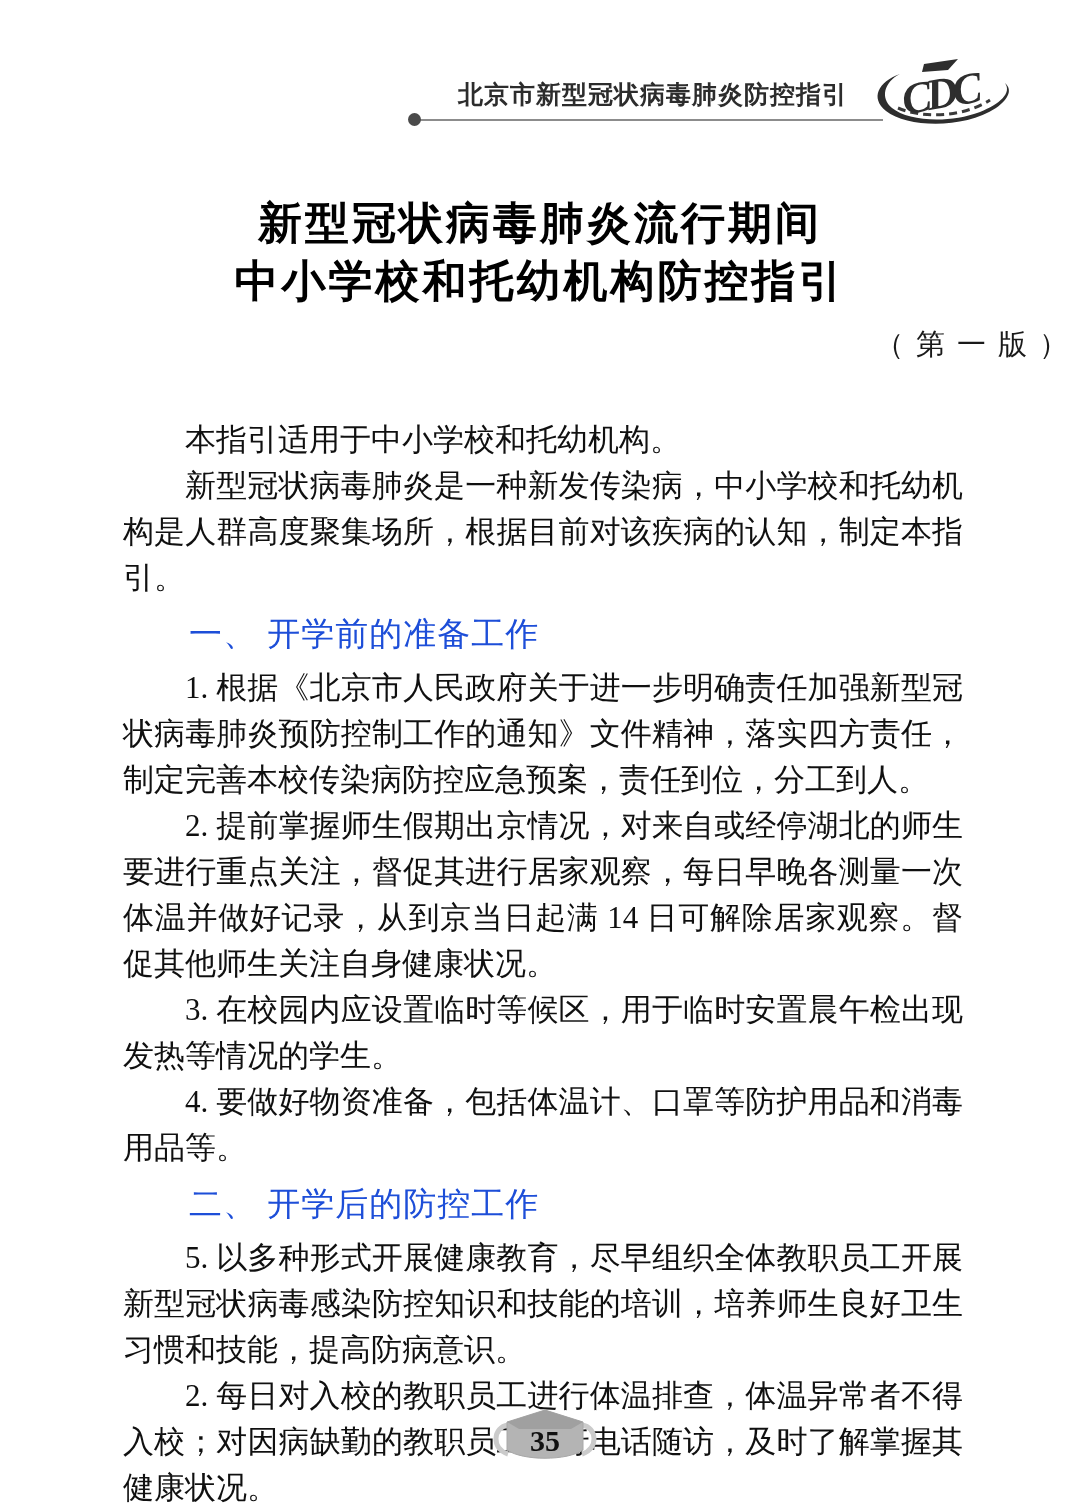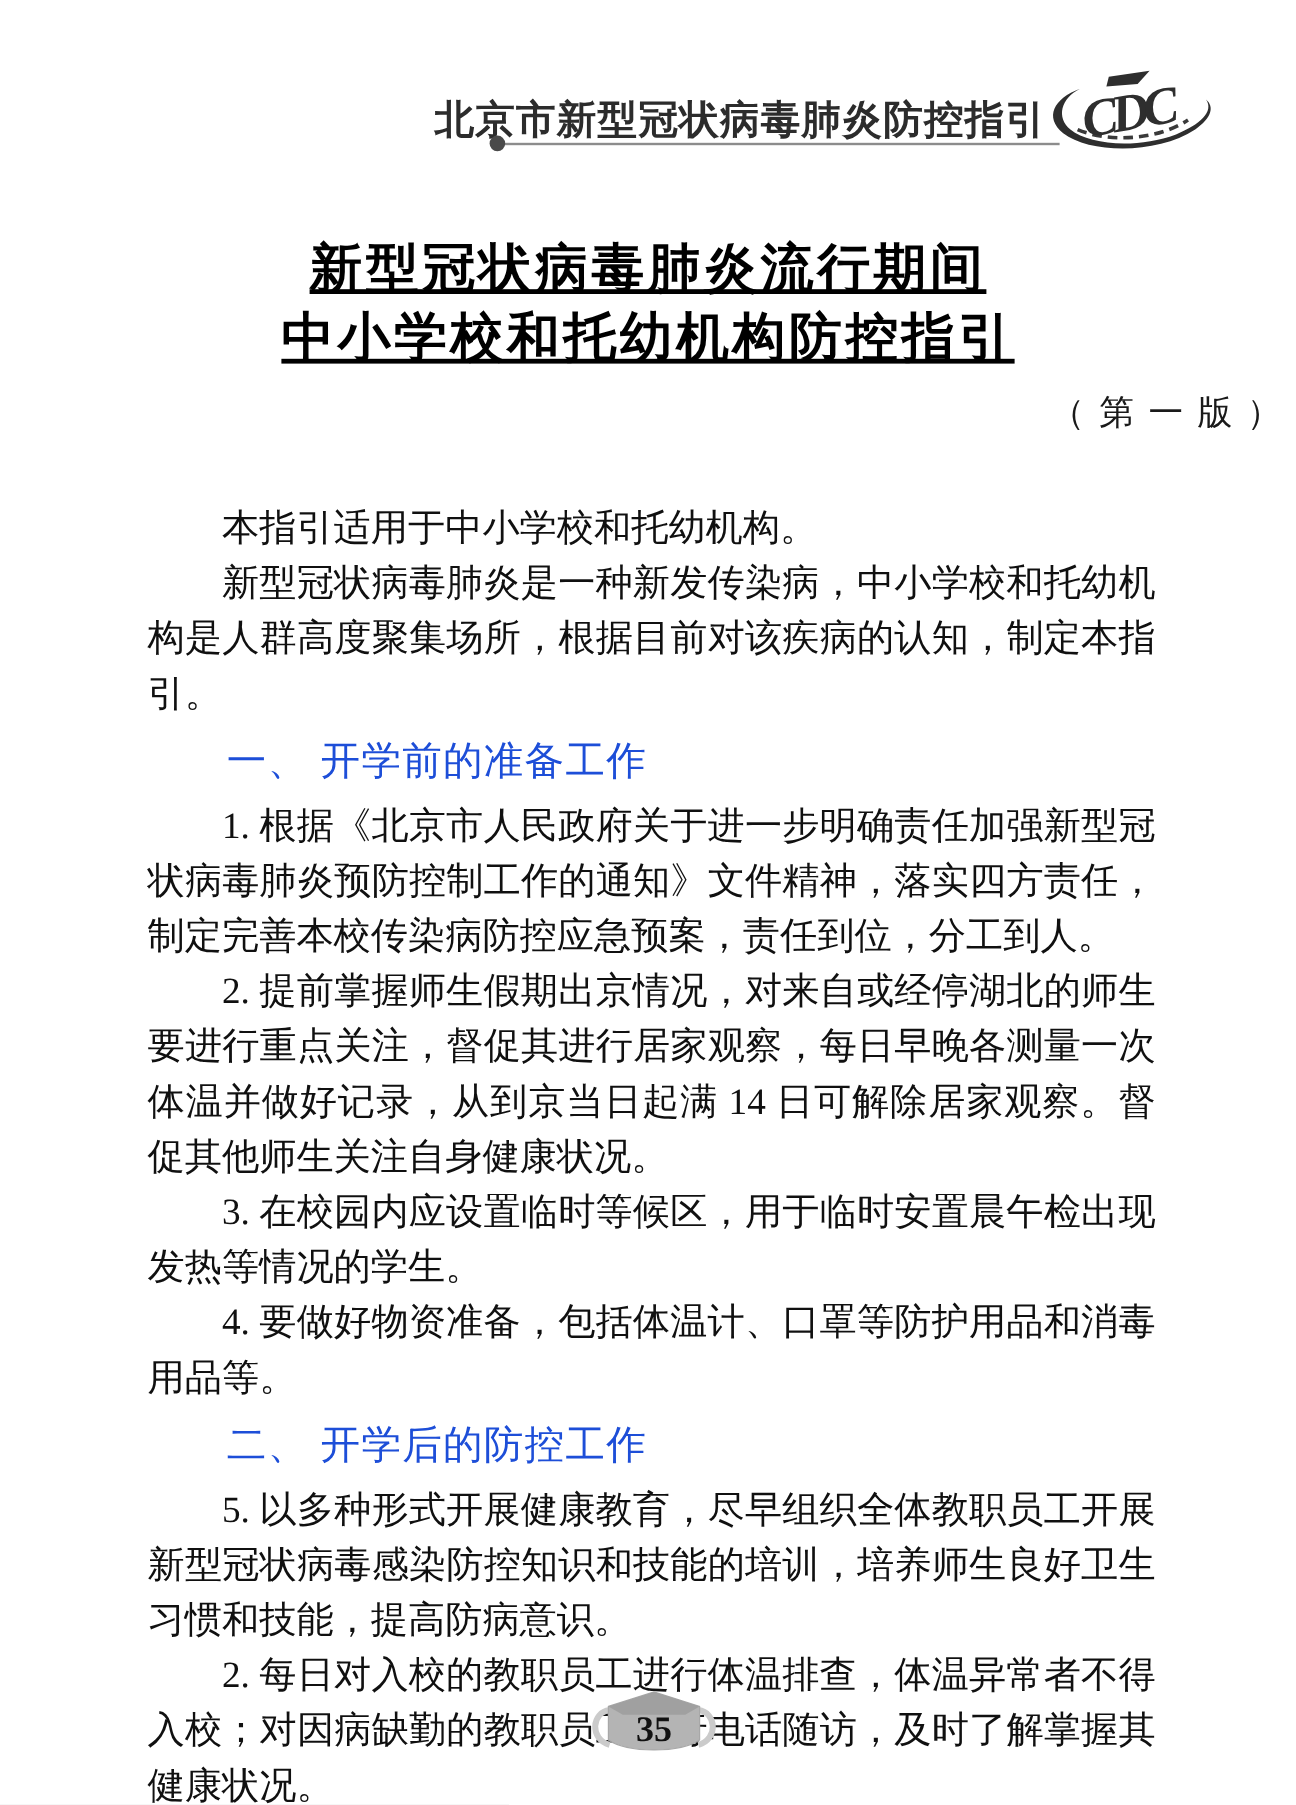--- a/index.html
+++ b/index.html
@@ -11,24 +11,24 @@
     background: #ffffff;
     overflow: hidden;
     font-family: "Liberation Serif", "DejaVu Serif", serif;
     color: #111111;
   }
 
   
   .header-title {
     position: absolute;
     top: 78px;
-    right: 208px;
+    right: 232px;
     font-family: "Liberation Sans", "DejaVu Sans", sans-serif;
     font-weight: bold;
-    font-size: 33px;
+    font-size: 25px;
     letter-spacing: 1px;
     color: #2c2c2c;
     white-space: nowrap;
   }
   .cdc-logo {
     position: absolute;
     top: 50px;
     right: 60px;
   }
   .header-rule {
@@ -51,21 +51,20 @@
 
   
   .doc-title {
     margin: 195px 0 12px 0;
     text-align: center;
     font-size: 44px;
     font-weight: bold;
     line-height: 58px;
     letter-spacing: 3px;
     color: #000000;
-    text-decoration: underline;
   }
   .doc-title .t-line { display: block; }
   .edition {
     margin-top: 8px;
     text-align: right;
     font-size: 29px;
     line-height: 42px;
     letter-spacing: 12px;
     color: #1a1a1a;
   }

